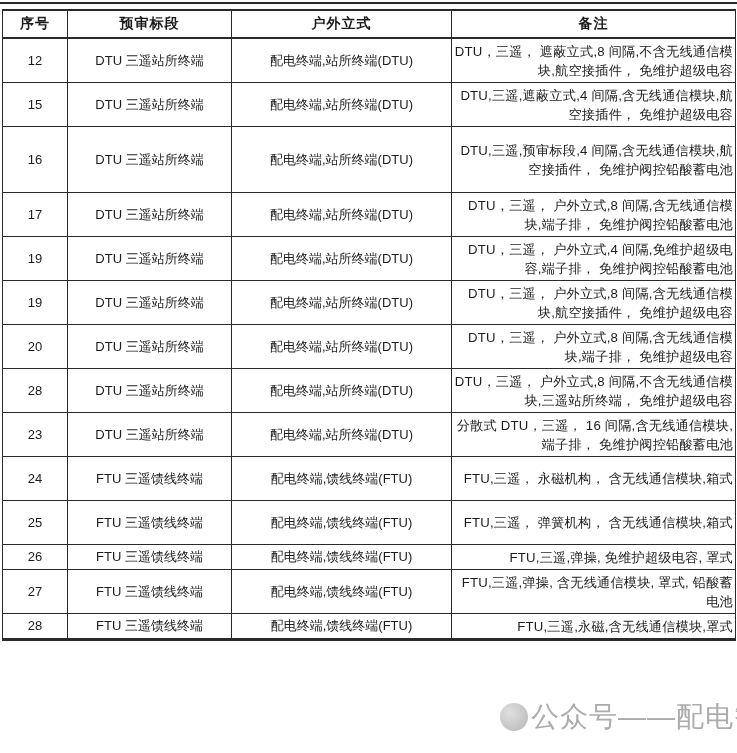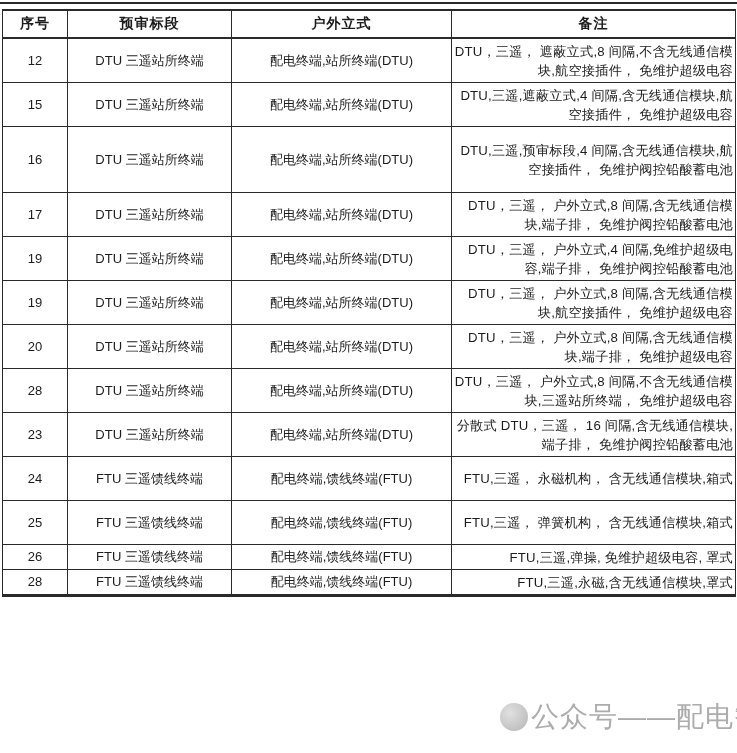--- a/index.html
+++ b/index.html
@@ -163,20 +163,26 @@
         <td class="section">FTU 三遥馈线终端</td>
         <td class="material">配电终端,馈线终端(FTU)</td>
         <td class="remark">FTU,三遥， 弹簧机构， 含无线通信模块,箱式</td>
       </tr>
       <tr class="lines-1">
         <td class="no">26</td>
         <td class="section">FTU 三遥馈线终端</td>
         <td class="material">配电终端,馈线终端(FTU)</td>
         <td class="remark">FTU,三遥,弹操, 免维护超级电容, 罩式</td>
       </tr>
+      <tr class="lines-2">
+        <td class="no">27</td>
+        <td class="section">FTU 三遥馈线终端</td>
+        <td class="material">配电终端,馈线终端(FTU)</td>
+        <td class="remark">FTU,三遥,弹操, 含无线通信模块, 罩式, 铅酸蓄电池</td>
+      </tr>
       <tr class="lines-1">
         <td class="no">28</td>
         <td class="section">FTU 三遥馈线终端</td>
         <td class="material">配电终端,馈线终端(FTU)</td>
         <td class="remark">FTU,三遥,永磁,含无线通信模块,罩式</td>
       </tr>
     </tbody>
 </table>
 
 <div class="watermark">

